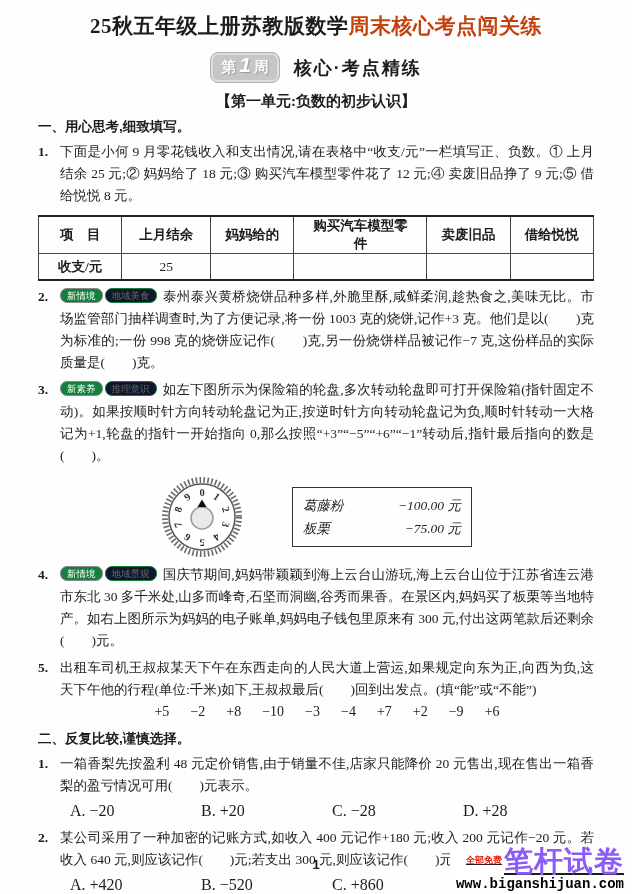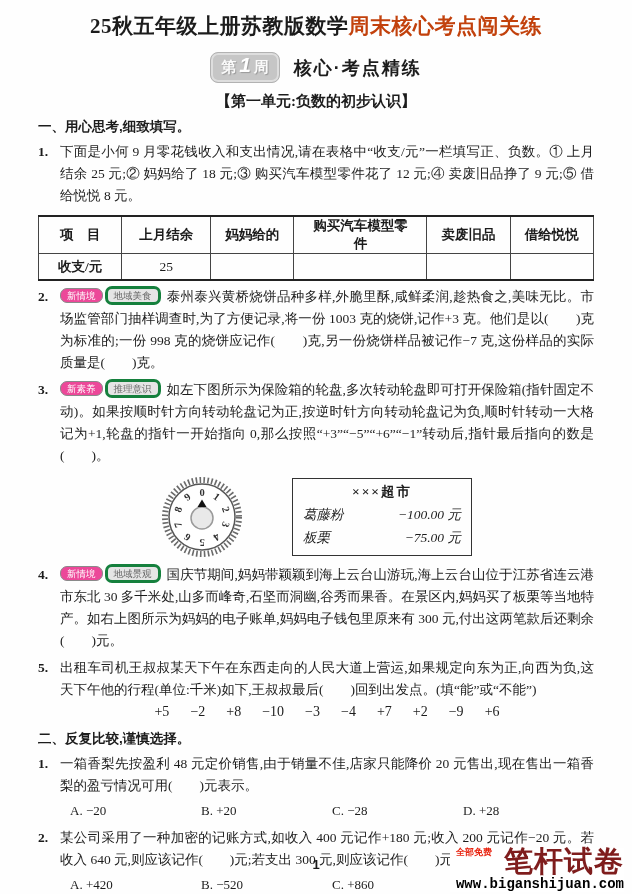--- a/index.html
+++ b/index.html
@@ -25,40 +25,40 @@
   .sec-heading{font-family:"Liberation Sans",sans-serif;font-weight:bold;font-size:13.5px;margin-top:7px;}
   .q{display:flex;margin-top:5px;}
   .qno{font-weight:bold;flex:none;width:22px;font-size:13.5px;line-height:22px;}
   .qbody{flex:1;min-width:0;}
   .qtext{margin:0;font-size:13.5px;line-height:22px;text-align:justify;}
   .badge{
     display:inline-block;font-family:"Liberation Sans",sans-serif;
     font-size:9.5px;line-height:13px;border-radius:7px;padding:0 6px;
     vertical-align:2px;margin-right:2px;white-space:nowrap;
   }
-  .badge.filled{background:#ec4899;color:#fff;border:1px solid #8a8a8a;}
-  .badge.outline{border:3px solid #15803d;color:#666;background:#e5e5e5;margin-right:6px;}
+  .badge.filled{background:#15803d;color:#fff;border:1px solid #8a8a8a;}
+  .badge.outline{border:1px solid #15803d;color:#666;background:#0f172a;margin-right:6px;}
   table.fill-table{border-collapse:collapse;width:100%;margin:8px 0 3px;font-size:13.5px;
     border-top:2px solid #222;border-bottom:2px solid #222;}
   .fill-table td{border:1px solid #444;text-align:center;height:25px;padding:0 14px;}
   .fill-table tr:first-child td{font-weight:bold;}
   .fill-table td.rowlabel{font-weight:bold;text-align:center;}
   .figures{display:flex;justify-content:center;align-items:center;gap:48px;margin:8px 0 4px;}
   .receipt{border:1.5px solid #333;width:158px;padding:4px 10px 8px;font-size:13.5px;}
   .receipt-title{text-align:center;letter-spacing:2px;font-weight:600;}
   .receipt-row{display:flex;justify-content:space-between;margin-top:5px;font-style:italic;gap:28px;}
   .numbers-row{display:flex;justify-content:center;gap:21px;font-size:14px;line-height:22px;}
-  .choices{display:flex;margin-top:3px;font-size:13px;line-height:22px;padding-left:10px;}
+  .choices{display:flex;margin-top:3px;font-size:16px;line-height:22px;padding-left:10px;}
   .choices span{width:25%;}
   .page-num{position:absolute;bottom:22px;left:0;width:100%;text-align:center;
     font-weight:bold;font-size:13px;font-family:"Liberation Sans",sans-serif;}
   .watermark{position:absolute;right:8px;bottom:2px;text-align:right;background:#fff;padding-left:6px;}
-  .wm-top{display:flex;align-items:flex-start;justify-content:flex-end;gap:12px;}
+  .wm-top{display:flex;align-items:center;justify-content:flex-end;gap:2px;text-decoration:underline;}
   .wm-free{color:#e8210d;font-size:9px;font-weight:bold;line-height:1;margin-bottom:3px;}
-  .wm-brand{font-size:29px;font-weight:bold;font-family:"Liberation Sans",sans-serif;line-height:.95;letter-spacing:1px;color:#7f1d1d;}
+  .wm-brand{font-size:29px;font-weight:bold;font-family:"Liberation Sans",sans-serif;line-height:.95;letter-spacing:1px;color:#8b5cf6;}
   .wm-url{font-family:"Liberation Mono",monospace;font-weight:bold;font-size:14px;line-height:1.15;color:#000000;}
   .dial-svg{display:block;}
 </style>
 </head>
 <body>
 
 <div class="sheet">
 
   <div class="main-title">
     <span>25秋五年级上册苏教版数学</span><span class="red">周末核心考点闯关练</span>
@@ -133,21 +133,20 @@
         <text x="27.3" y="65.7" transform="rotate(216 27.3 62.2)">6</text>
         <text x="18.2" y="53.2" transform="rotate(252 18.2 49.7)">7</text>
         <text x="18.2" y="37.8" transform="rotate(288 18.2 34.3)">8</text>
         <text x="27.3" y="25.3" transform="rotate(324 27.3 21.8)">9</text>
       </g>
       <circle cx="42" cy="43" r="11" fill="#e9e9e9" stroke="#9a9a9a" stroke-width="1.5"></circle>
       <polygon points="42,24.5 37.5,32 46.5,32" fill="#111"></polygon>
     </svg>
 
     <div class="receipt">
-      <div class="receipt-title">×××超市</div>
       <div class="receipt-row">
         <span>葛藤粉</span>
         <span>−100.00 元</span>
       </div>
       <div class="receipt-row">
         <span>板栗</span>
         <span>−75.00 元</span>
       </div>
     </div>
   </div>

